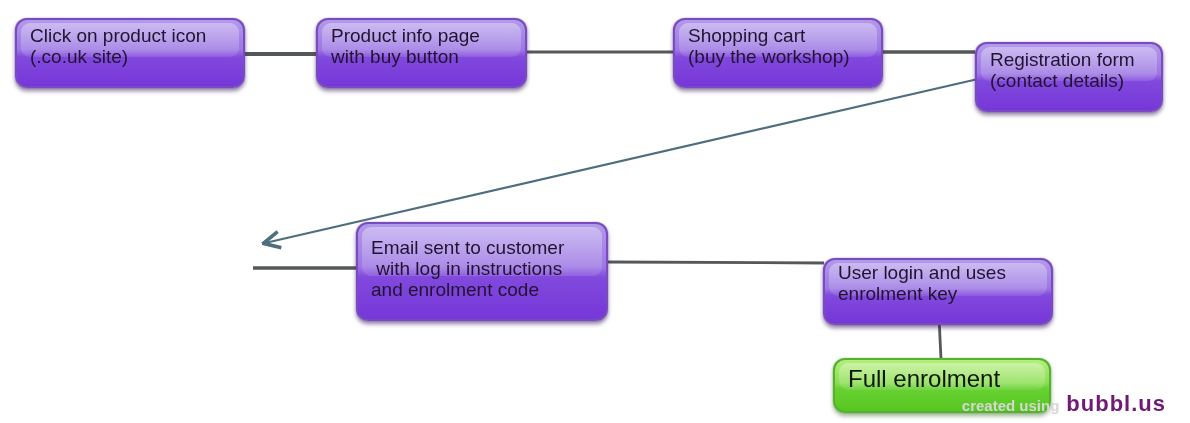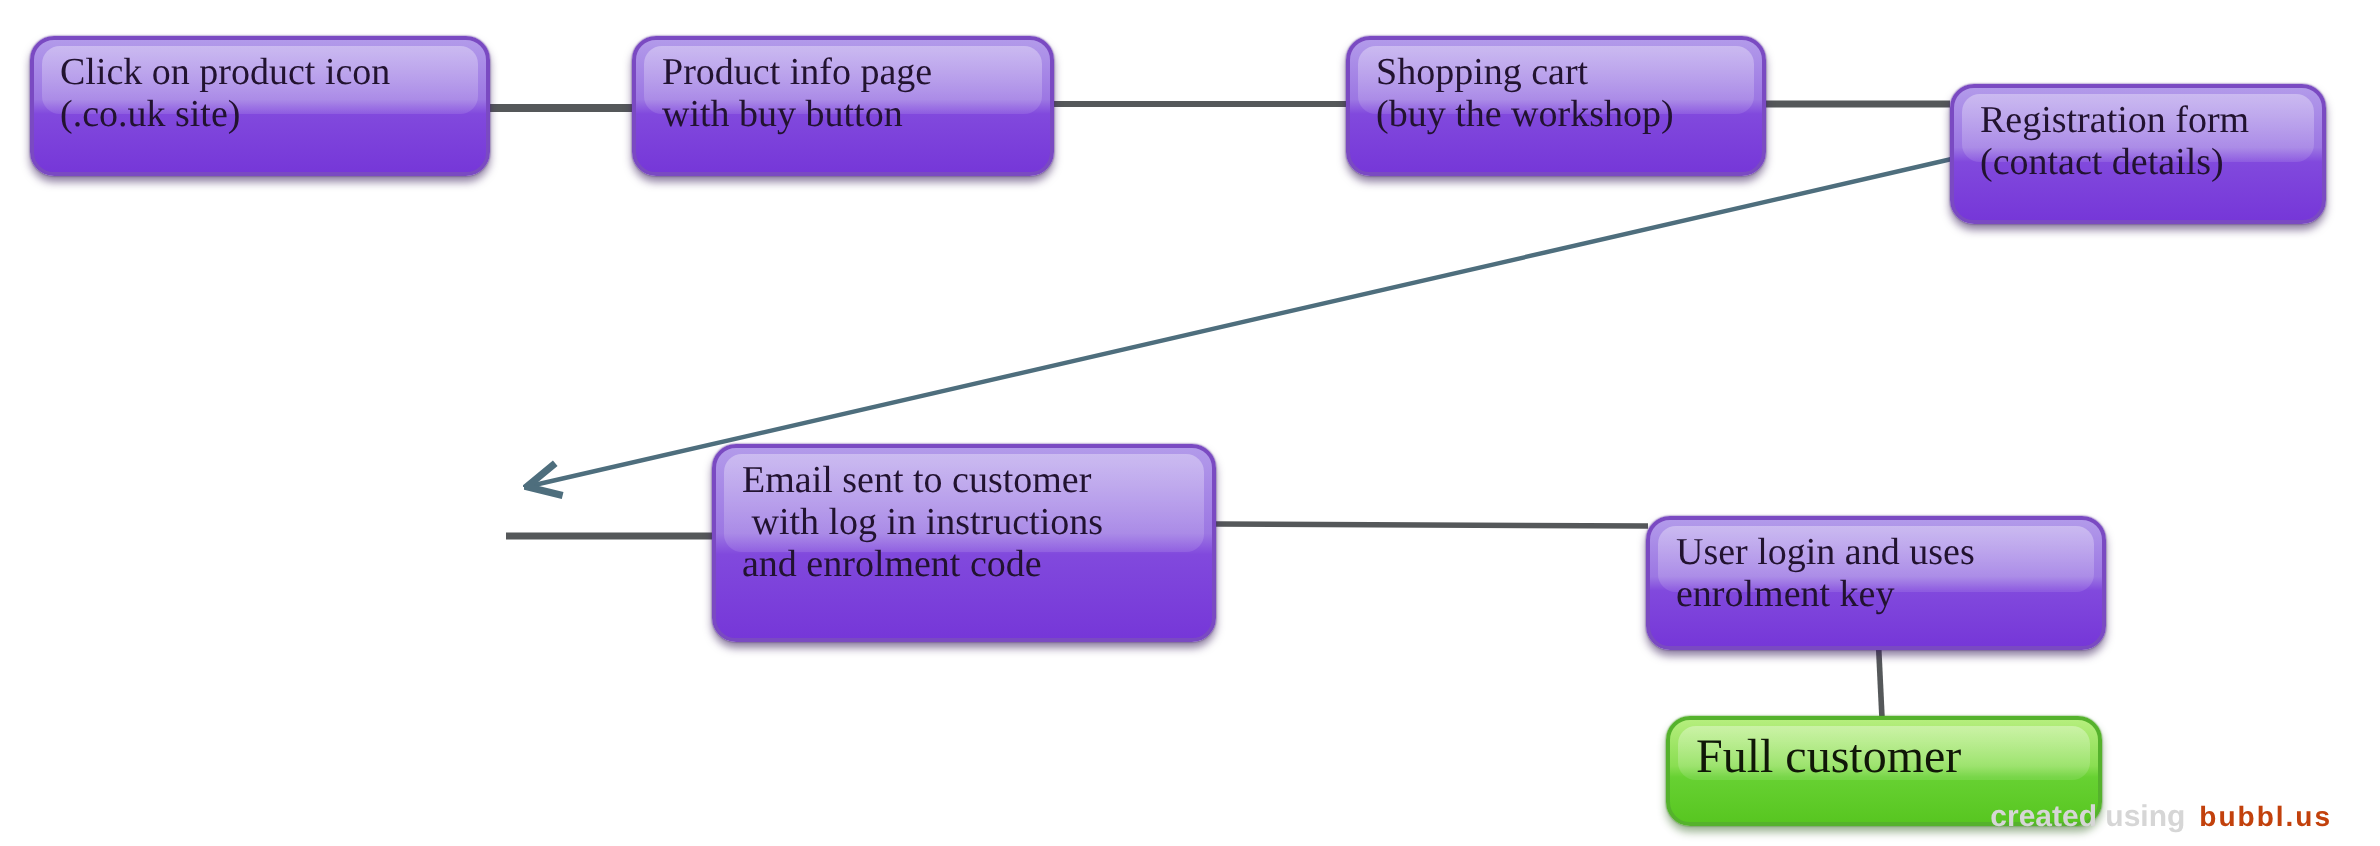--- a/index.html
+++ b/index.html
@@ -20,27 +20,26 @@
     top: 0; left: 0;
     width: 1190px;
     height: 423px;
     z-index: 1;
   }
   .node {
     position: absolute;
     z-index: 2;
     box-sizing: border-box;
     display: flex;
-    align-items: flex-start;
+    align-items: flex-end;
     border-radius: 12px;
     padding: 6px 12px 19px 13px;
     font-size: 19px;
     line-height: 21px;
     cursor: pointer;
-    font-family: Liberation Serif, serif;
   }
   .node .node-label {
     position: relative;
     z-index: 3;
     white-space: pre-wrap;
   }
   
   .node::before {
     content: "";
     position: absolute;
@@ -75,23 +74,23 @@
     align-items: baseline;
     gap: 7px;
     user-select: none;
   }
   .watermark .wm-prefix {
     font-size: 15px;
     color: #d6d6d6;
     font-weight: bold;
   }
   .watermark .wm-brand {
-    font-size: 14px;
+    font-size: 22px;
     font-weight: bold;
-    color: #c2410c;
+    color: #701a75;
     letter-spacing: 1px;
   }
 </style>
 </head>
 <body>
 
 <div class="canvas">
 
   <svg class="connector-layer" width="1190" height="423" viewBox="0 0 1190 423" xmlns="http://www.w3.org/2000/svg">
     <defs>
@@ -134,21 +133,21 @@
  with log in instructions
 and enrolment code</span>
   </div>
 
   <div class="node node-purple" id="node-user-login" style="left:823px; top:230px; width:230px; height:67px;margin-top:28px;">
     <span class="node-label">User login and uses
 enrolment key</span>
   </div>
 
   <div class="node node-green" id="node-full-enrolment" style="left:833px; top:358px; width:218px; height:55px;">
-    <span class="node-label">Full customer</span>
+    <span class="node-label">Full enrolment</span>
   </div>
 
   <div class="watermark">
     <span class="wm-prefix">created using</span>
     <span class="wm-brand">bubbl.us</span>
   </div>
 
 </div>
 
 </body></html>

